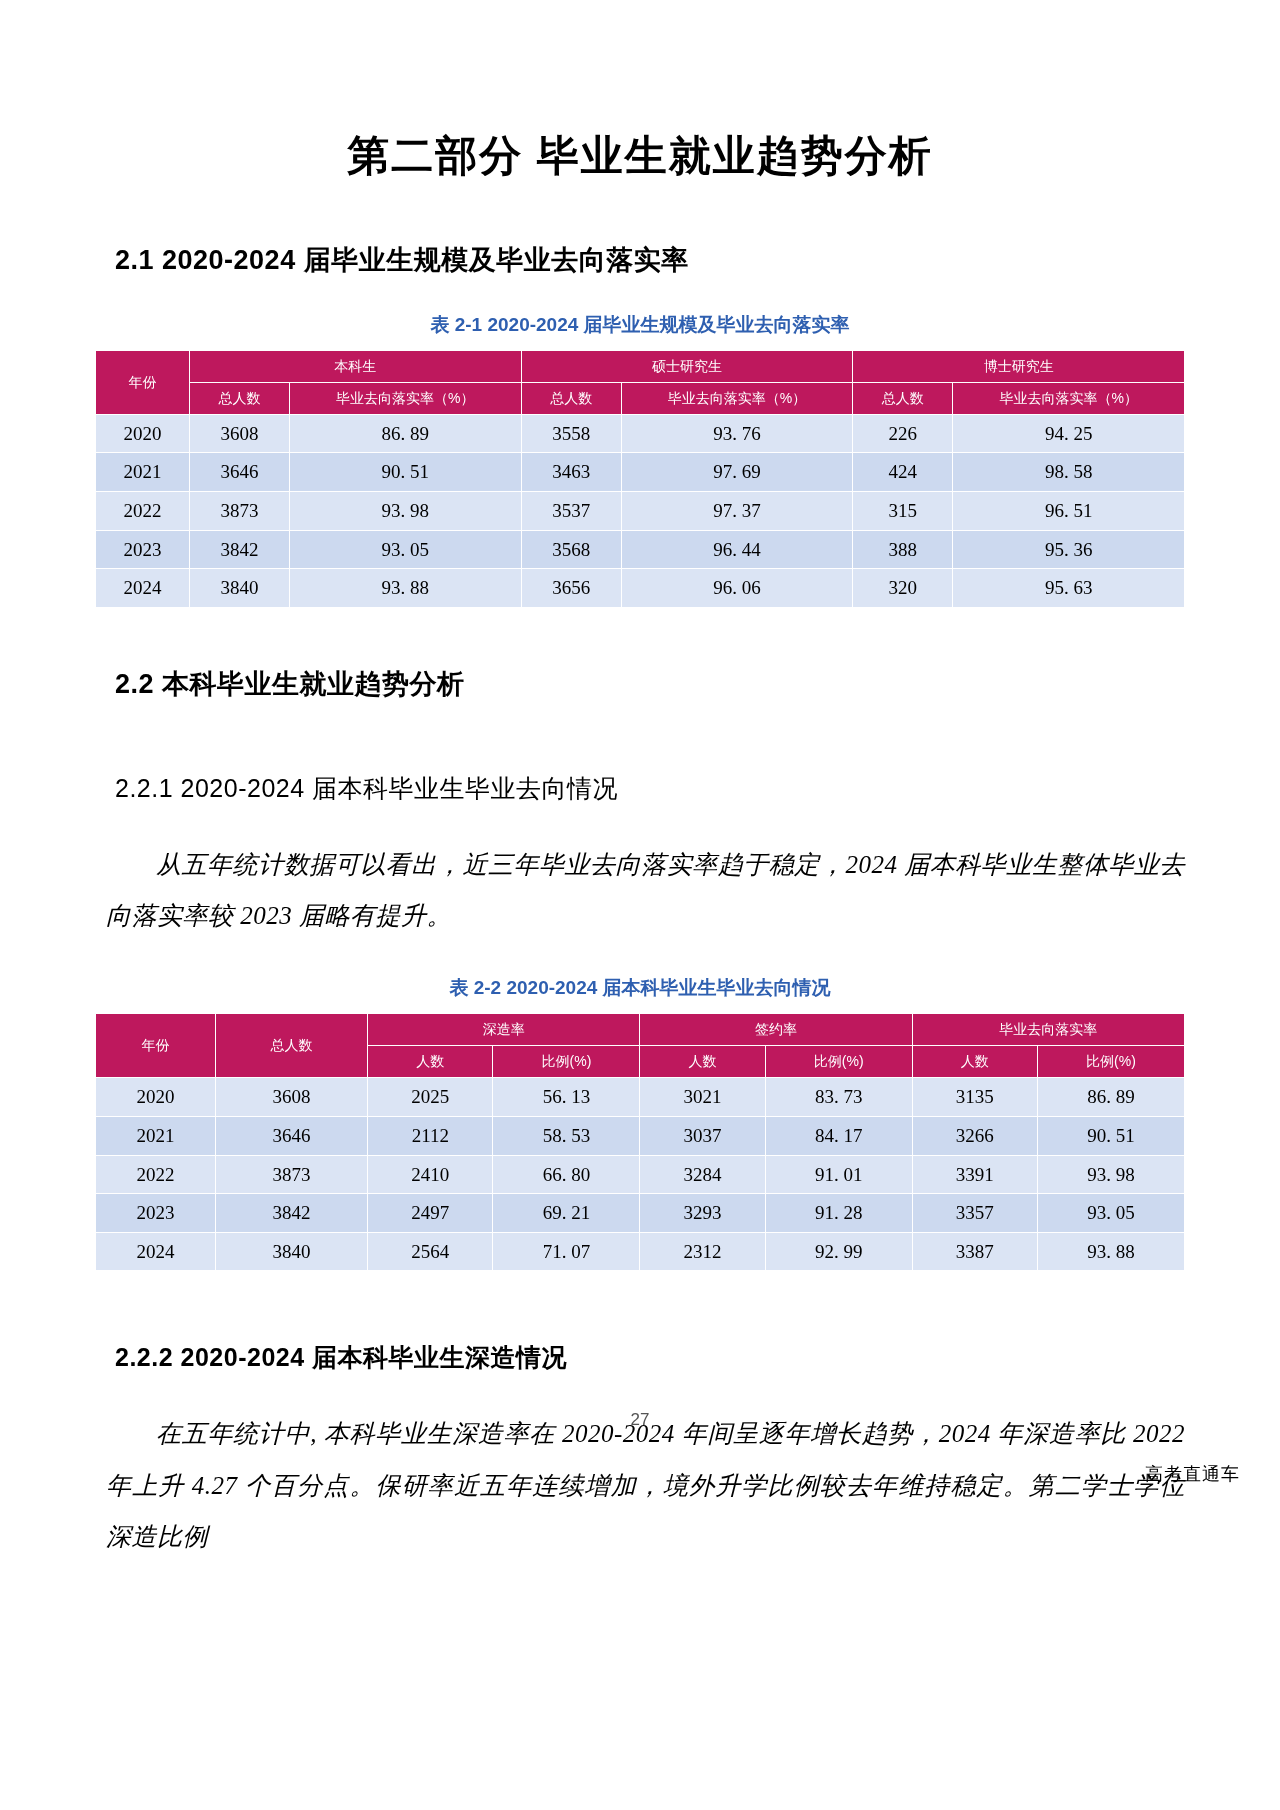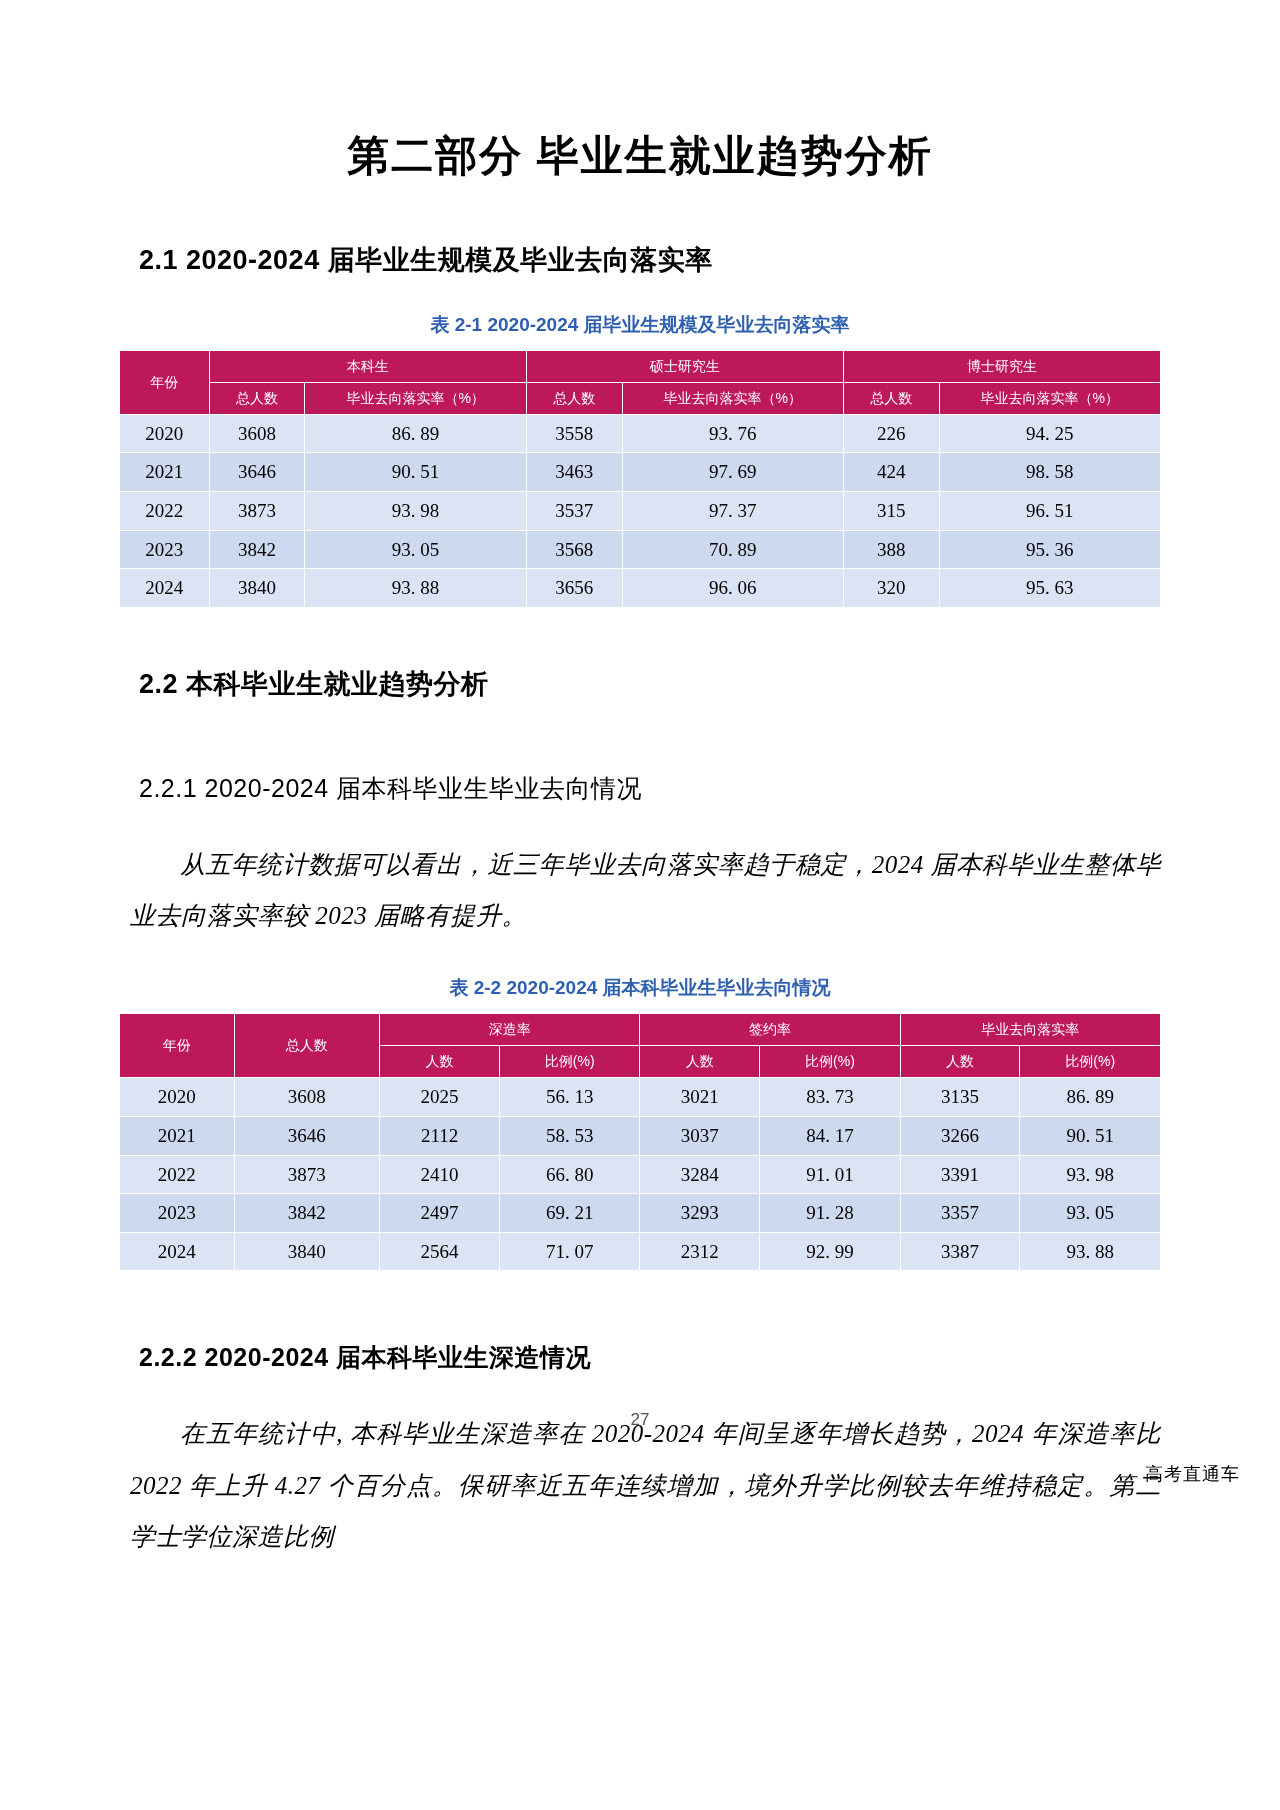--- a/index.html
+++ b/index.html
@@ -13,21 +13,21 @@
     font-family: "Liberation Serif", "DejaVu Serif", serif;
     color: #000;
     position: relative;
     overflow: hidden;
   }
   .page {
     position: relative;
     width: 1280px;
     height: 1516px;
     box-sizing: border-box;
-    padding: 0 119px;
+    padding: 0 95px;
   }
   h1.part-title {
     font-family: "Liberation Sans", sans-serif;
     font-size: 42px;
     font-weight: bold;
     text-align: center;
     margin: 0;
     padding-top: 128px;
     letter-spacing: 2px;
   }
@@ -177,21 +177,21 @@
         <td>3537</td>
         <td>97. 37</td>
         <td>315</td>
         <td>96. 51</td>
       </tr>
       <tr>
         <td>2023</td>
         <td>3842</td>
         <td>93. 05</td>
         <td>3568</td>
-        <td>70. 89</td>
+        <td>96. 44</td>
         <td>388</td>
         <td>95. 36</td>
       </tr>
       <tr>
         <td>2024</td>
         <td>3840</td>
         <td>93. 88</td>
         <td>3656</td>
         <td>96. 06</td>
         <td>320</td>

